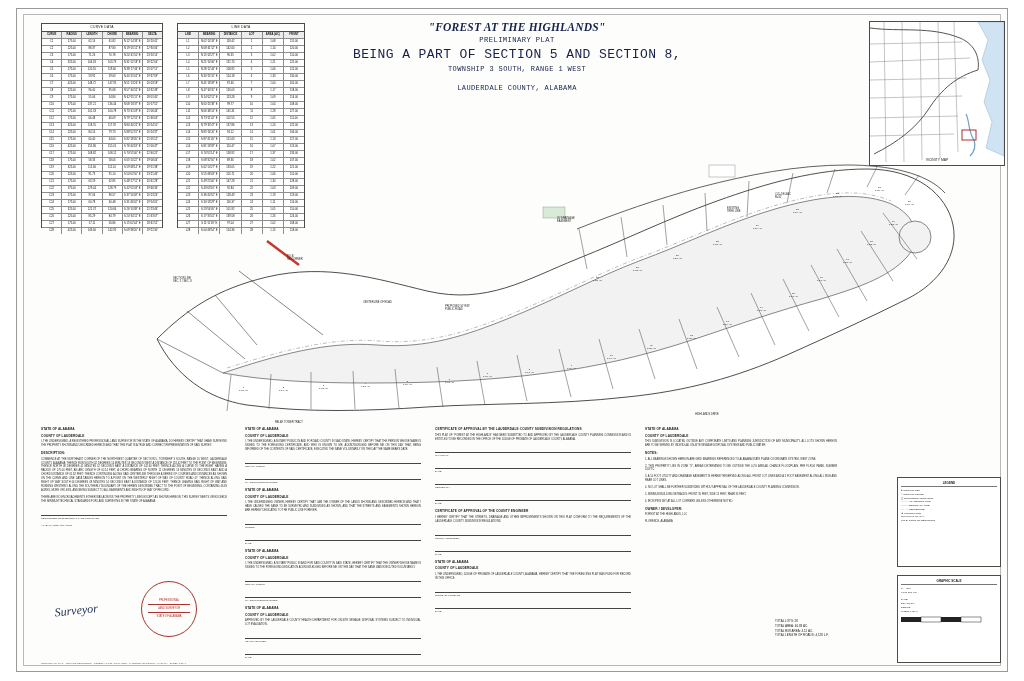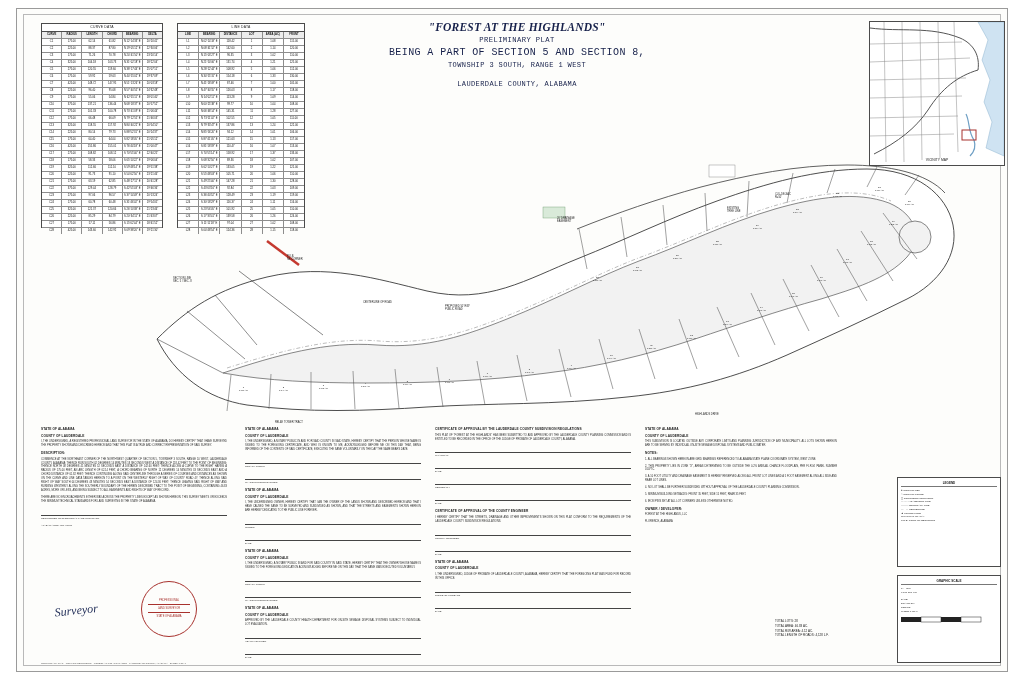--- a/index.html
+++ b/index.html
@@ -60,21 +60,21 @@
     letter-spacing: 0.2px;
     color: #16204a;
   }
   .title-sub {
     font-family: Liberation Mono, monospace;
     font-size: 7.2px;
     margin-top: 3px;
     letter-spacing: 0.4px;
     color: #16204a;
   }
-  .title-sub.l2 { font-size: 10px; margin-top: 3px; }
+  .title-sub.l2 { font-size: 13px; margin-top: 3px; }
   .title-sub.l3 { font-size: 7px; margin-top: 3px; }
   .title-sub.l4 { font-size: 7px; margin-top: 11px; text-align: center; }
 
   
   .data-table {
     position: absolute;
     border: 1px solid #4b4b4b;
     background: #ffffff;
     box-sizing: border-box;
   }

